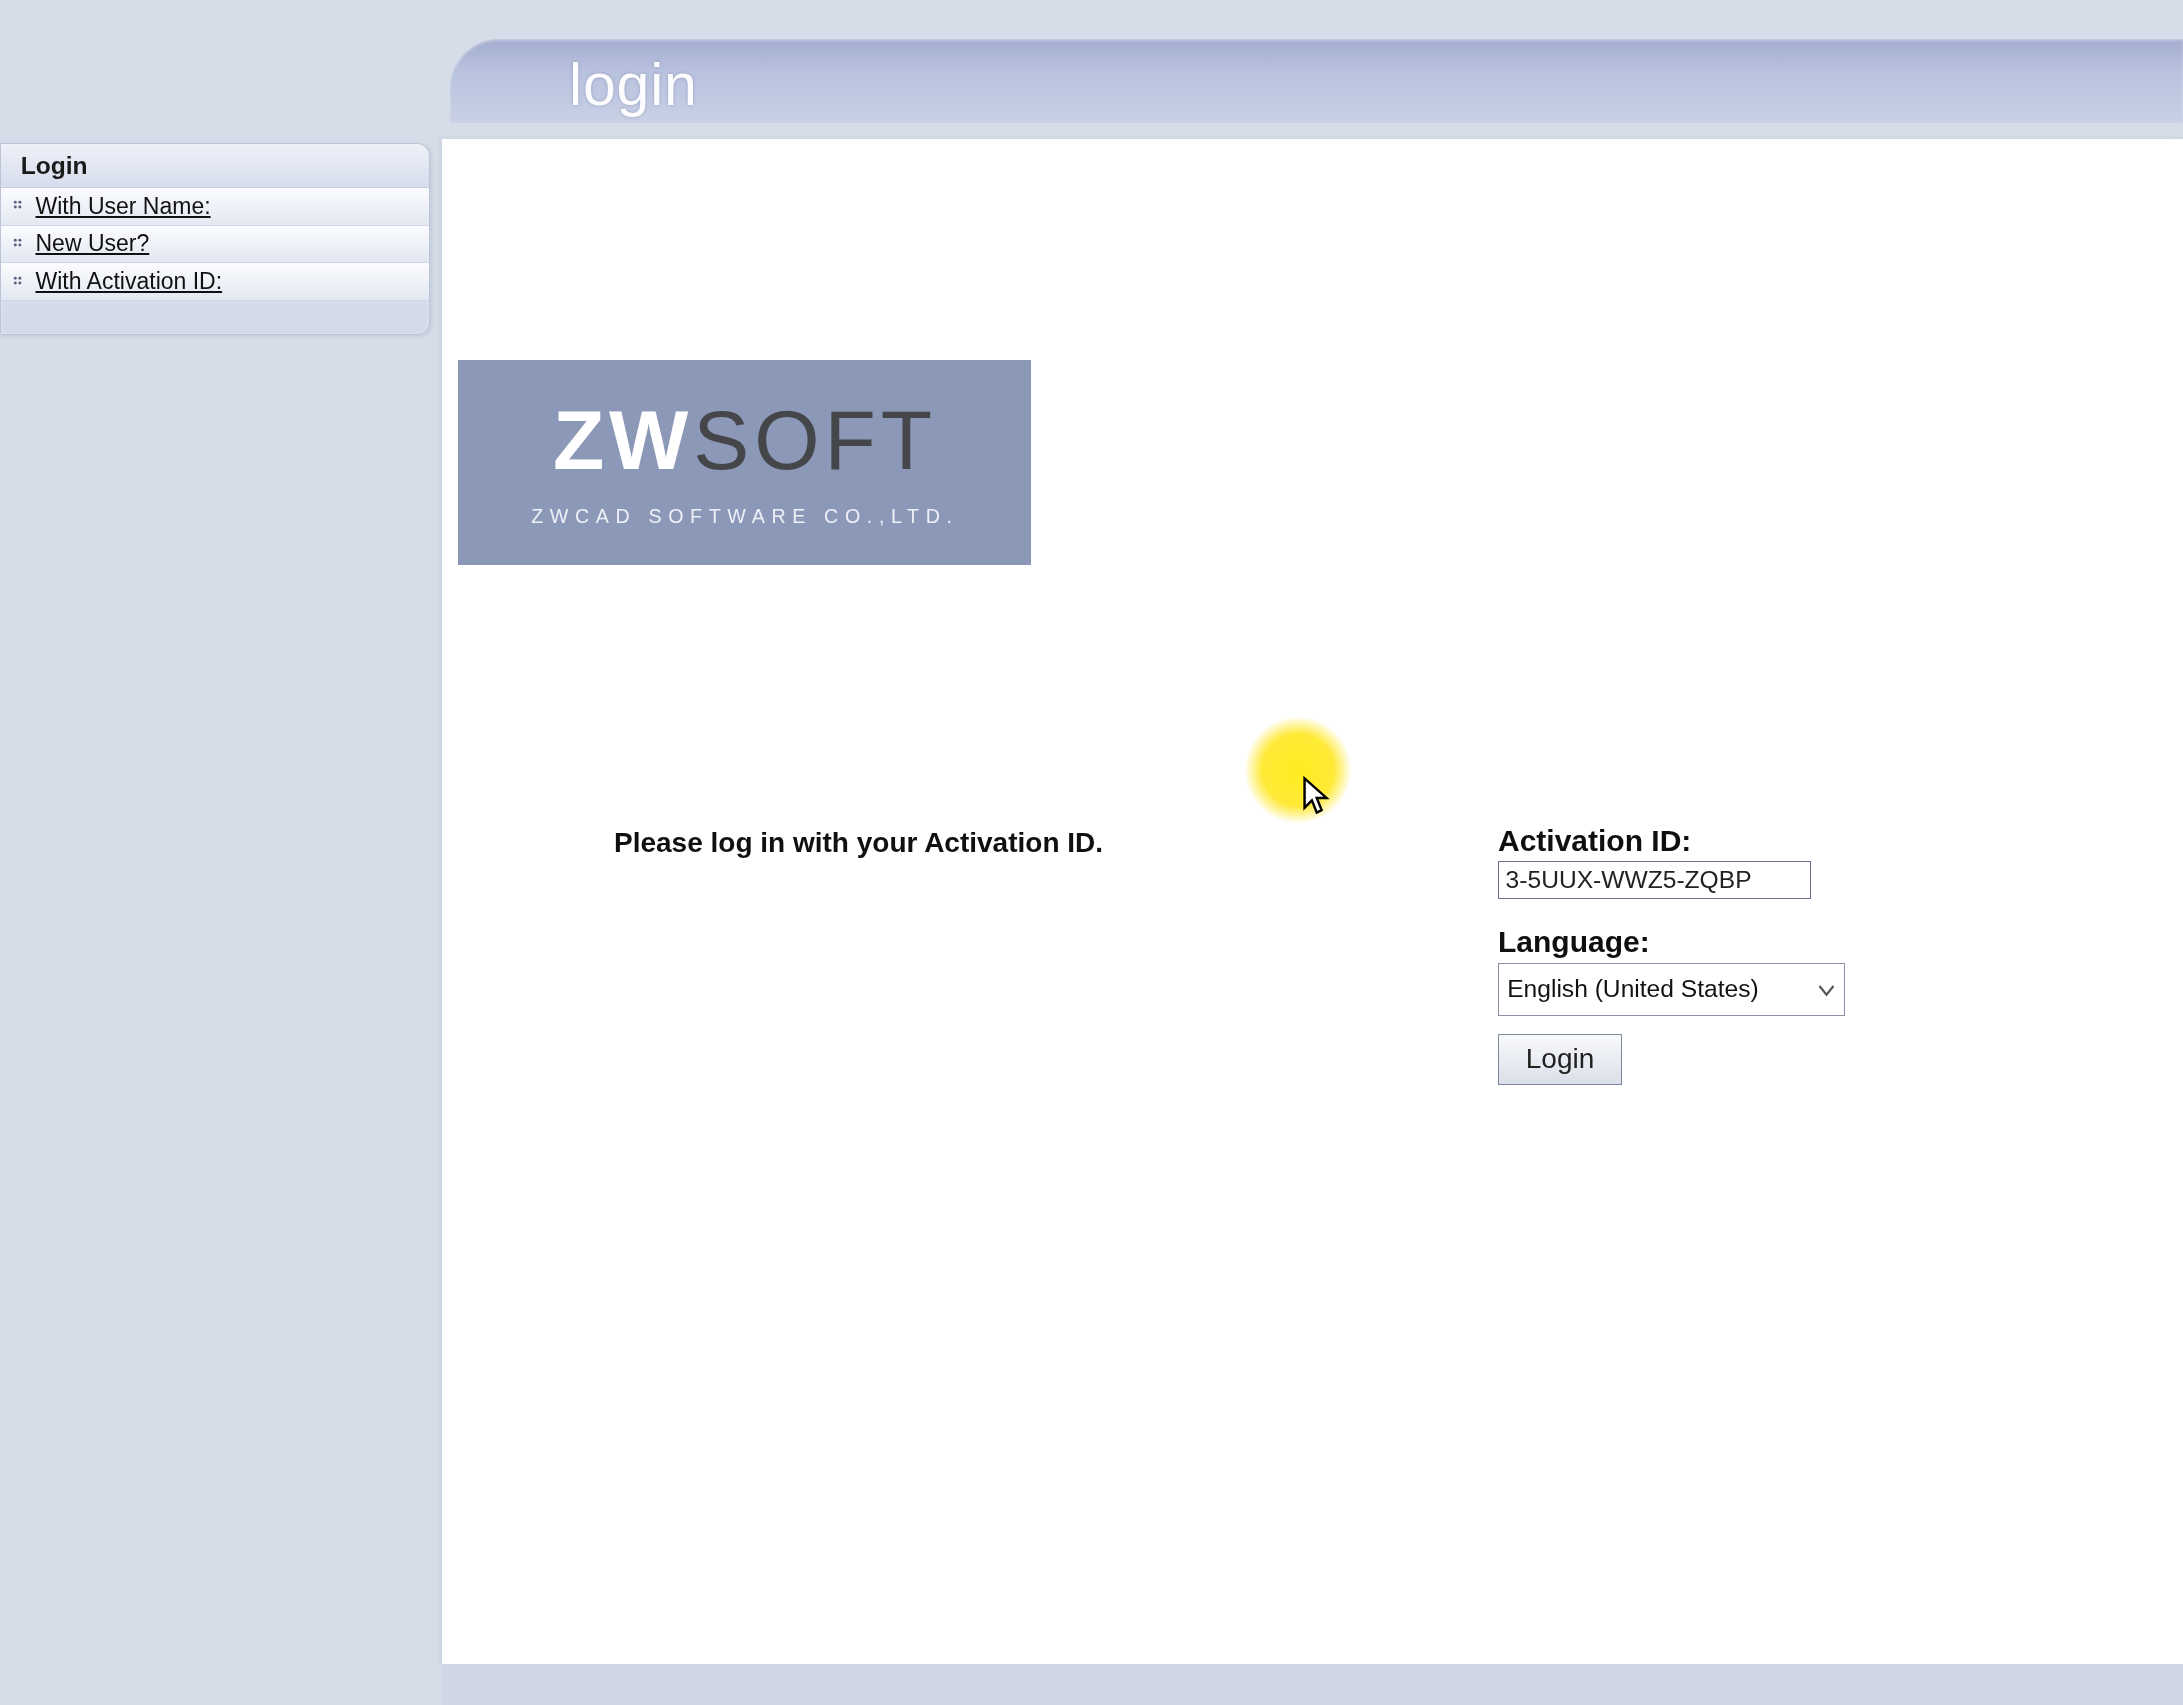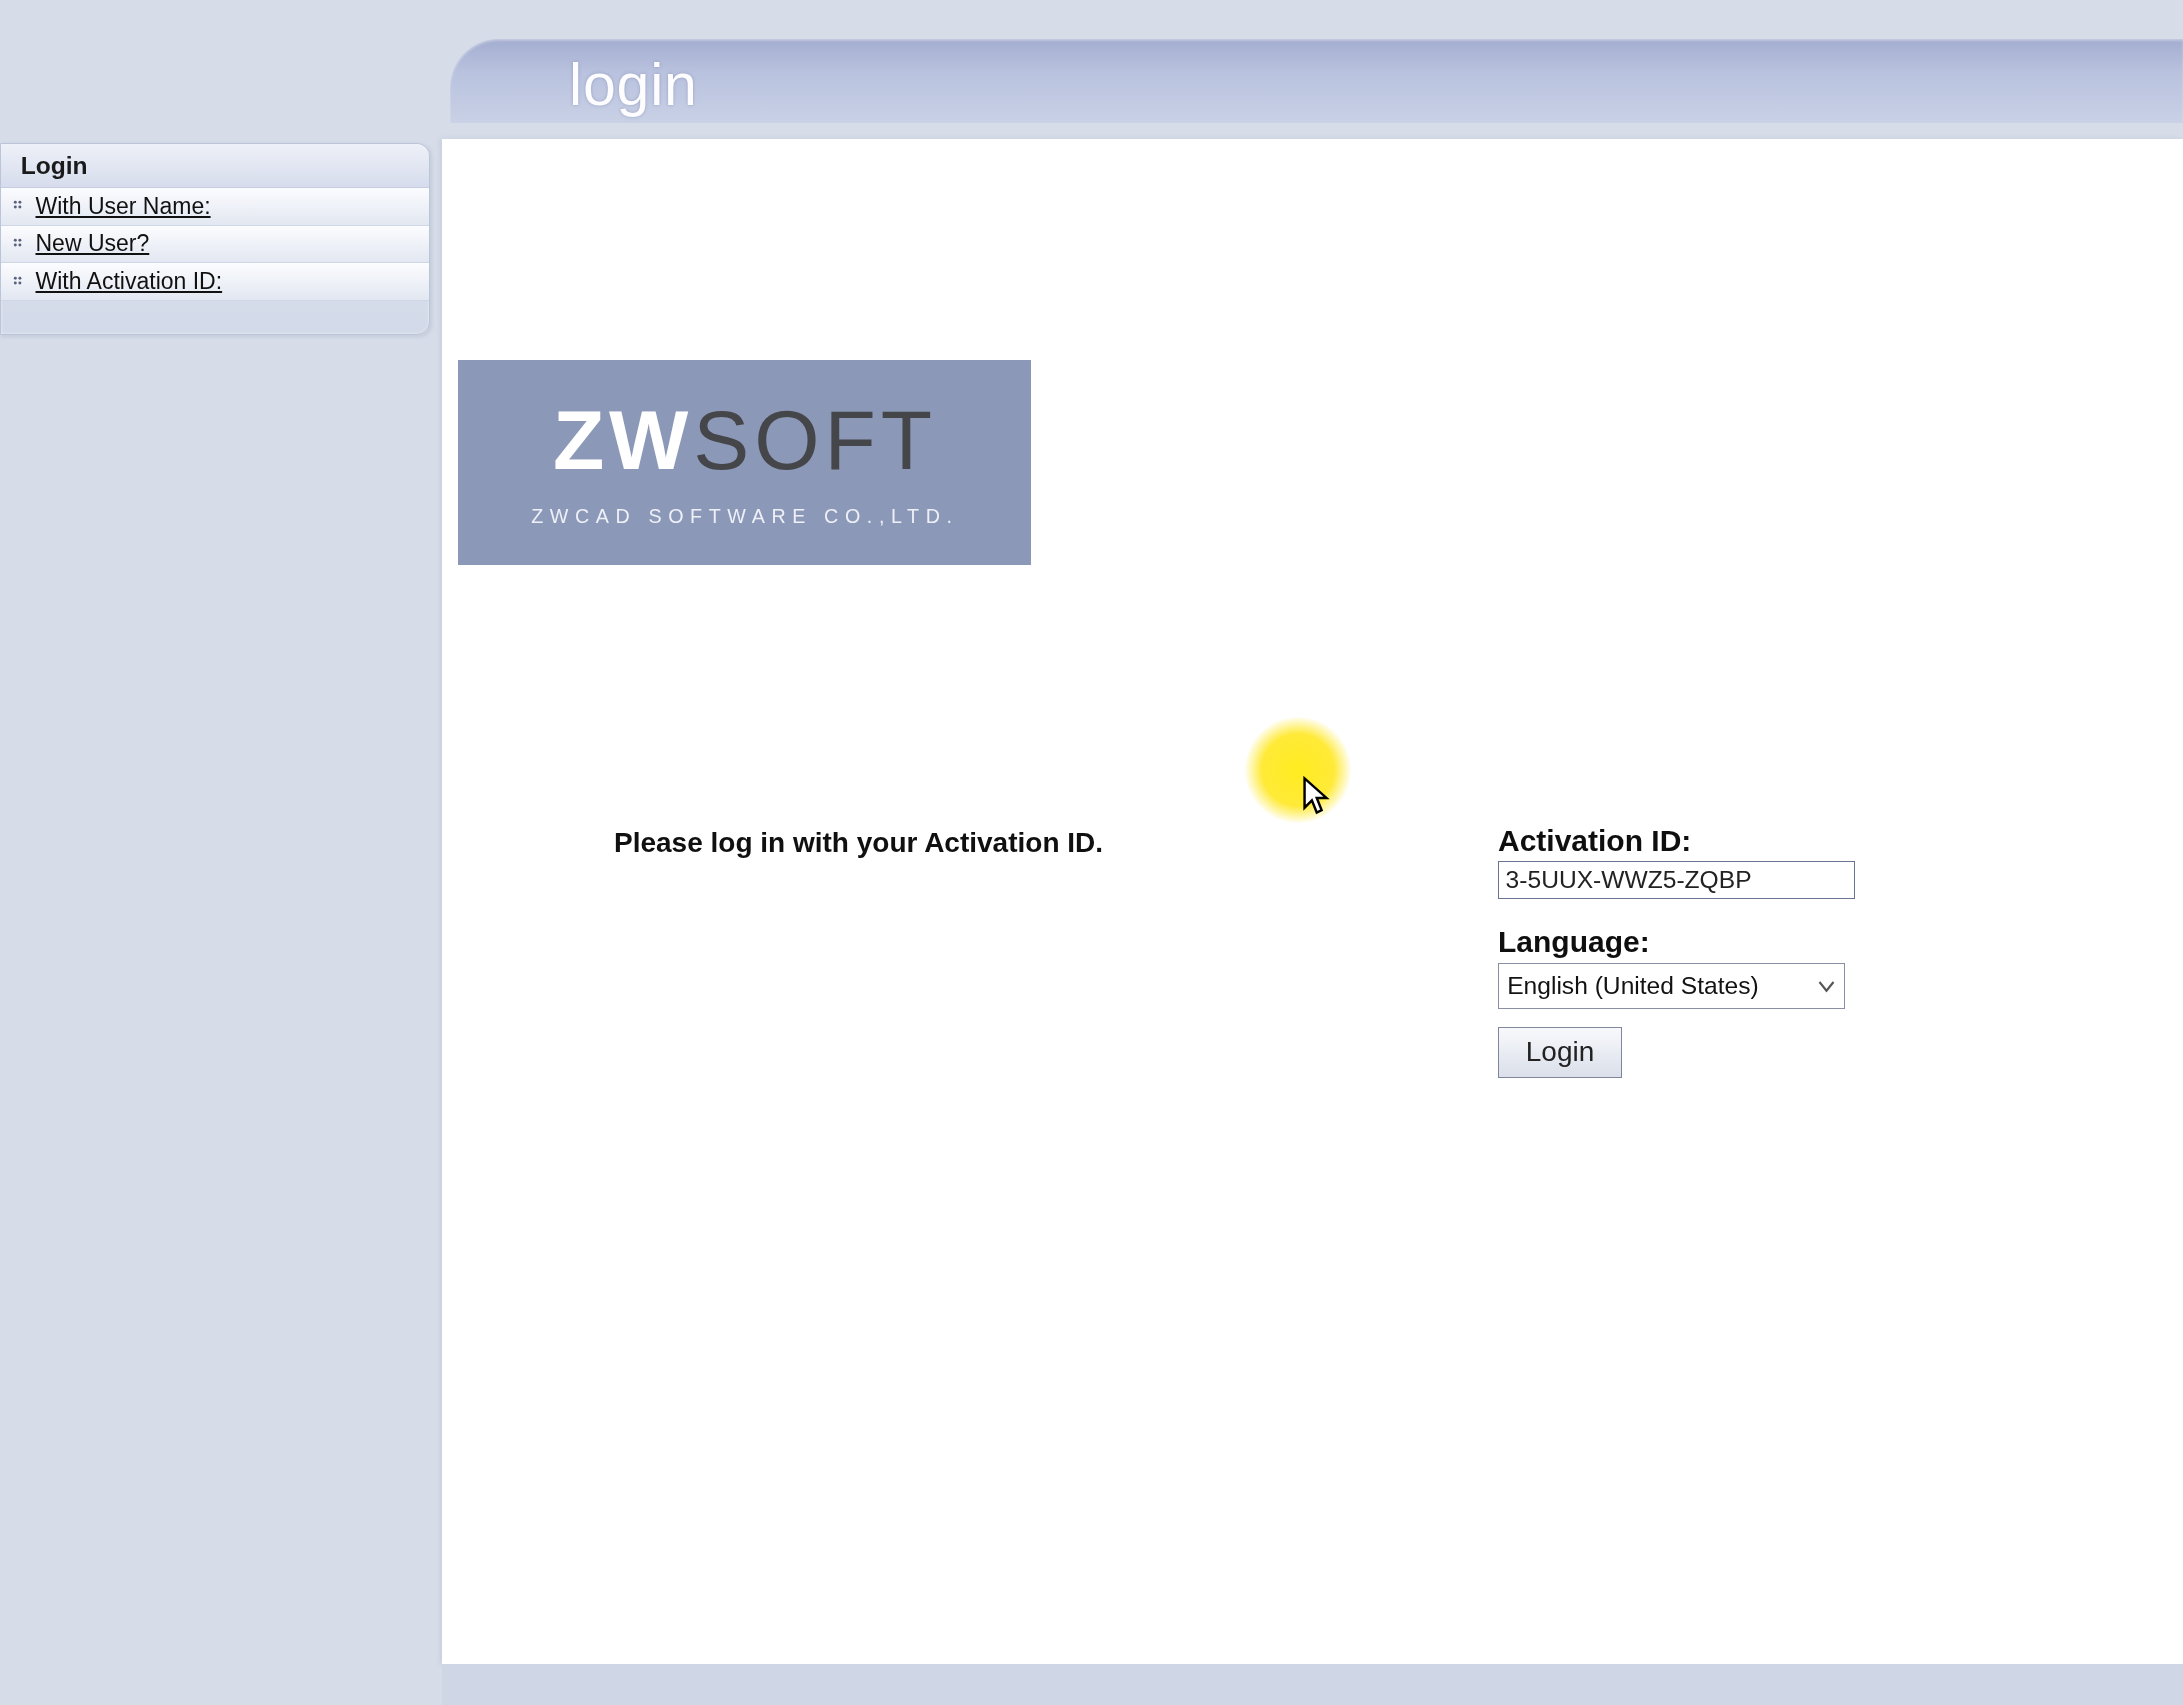--- a/index.html
+++ b/index.html
@@ -135,34 +135,34 @@
     left: 1056px;
     top: 685px;
   }
   .form-label {
     font-size: 30px;
     font-weight: bold;
     color: #0f0f0f;
     margin-bottom: 3.3px;
   }
   .text-input {
-    width: 357px;
+    width: 313px;
     height: 38px;
     font-size: 24.6px;
     padding: 1.6px 6.6px;
     border: 1.6px solid #6b7391;
     background: #fff;
     color: #222;
     font-family: inherit;
   }
   .lang-row { margin-top: 26px; }
   .select-wrap {
     position: relative;
     width: 347px;
-    height: 46px;
+    height: 53px;
     border: 1.6px solid #8a90a4;
     background: #fff;
     display: flex;
     align-items: center;
     cursor: pointer;
   }
   .select-val {
     flex: 1;
     padding: 0 8.2px;
     font-size: 24.6px;

